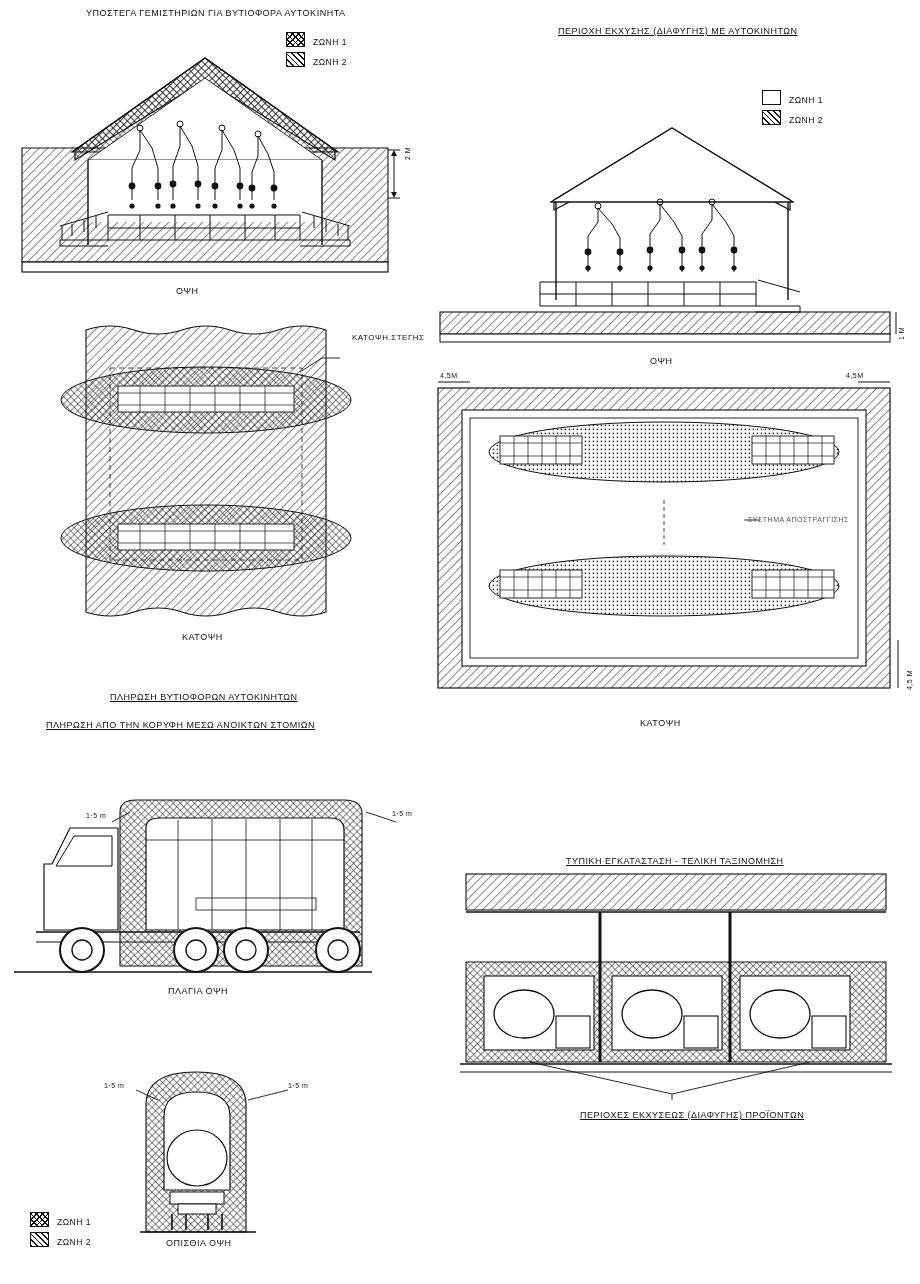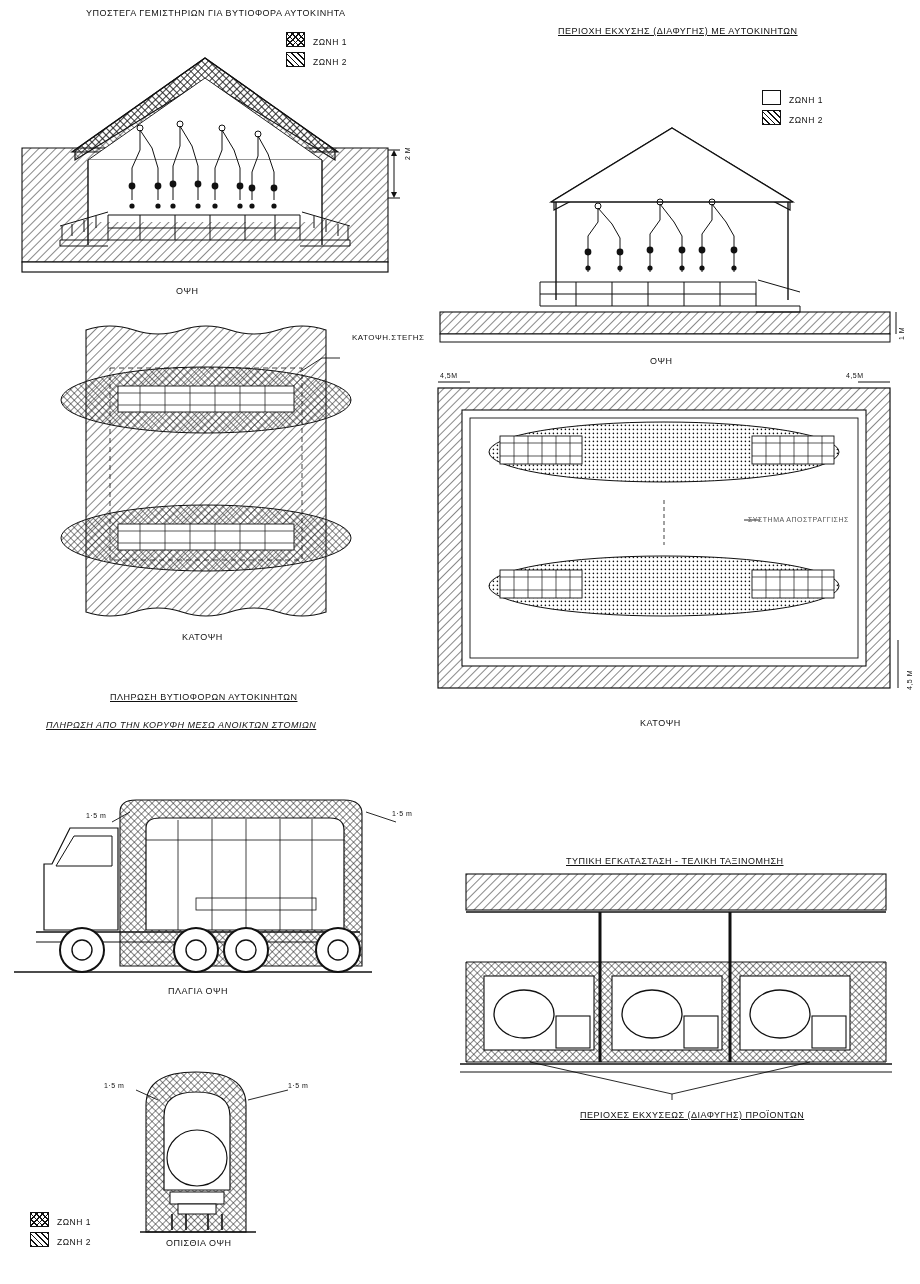--- a/index.html
+++ b/index.html
@@ -383,21 +383,21 @@
 
 <div class="lbl" style="left:650px;top:356px;">ΟΨΗ</div>
 <div class="lbl xs" style="left:440px;top:372px;">4,5M</div>
 <div class="lbl xs" style="left:846px;top:372px;">4,5M</div>
 <div class="lbl xs" style="left:748px;top:516px;color:#555;">ΣΥΣΤΗΜΑ ΑΠΟΣΤΡΑΓΓΙΣΗΣ</div>
 <div class="lbl rot xs" style="left:906px;top:690px;">4,5 M</div>
 <div class="lbl rot xs" style="left:898px;top:340px;">1 M</div>
 <div class="lbl" style="left:640px;top:718px;">ΚΑΤΟΨΗ</div>
 
 <div class="lbl u" style="left:110px;top:692px;">ΠΛΗΡΩΣΗ ΒΥΤΙΟΦΟΡΩΝ ΑΥΤΟΚΙΝΗΤΩΝ</div>
-<div class="lbl u" style="left:46px;top:720px;font-style:italic;">ΠΛΗΡΩΣΗ ΑΠΟ ΤΗΝ ΚΟΡΥΦΗ ΜΕΣΩ ΑΝΟΙΚΤΩΝ ΣΤΟΜΙΩΝ</div>
+<div class="lbl u" style="left:46px;top:720px;">ΠΛΗΡΩΣΗ ΑΠΟ ΤΗΝ ΚΟΡΥΦΗ ΜΕΣΩ ΑΝΟΙΚΤΩΝ ΣΤΟΜΙΩΝ</div>
 
 <div class="lbl xs" style="left:86px;top:812px;">1·5 m</div>
 <div class="lbl xs" style="left:392px;top:810px;">1·5 m</div>
 <div class="lbl" style="left:168px;top:986px;">ΠΛΑΓΙΑ ΟΨΗ</div>
 
 <div class="lbl xs" style="left:104px;top:1082px;">1·5 m</div>
 <div class="lbl xs" style="left:288px;top:1082px;">1·5 m</div>
 <div class="lbl" style="left:166px;top:1238px;">ΟΠΙΣΘΙΑ ΟΨΗ</div>
 
 <div class="legend" style="left:30px;top:1212px;">

